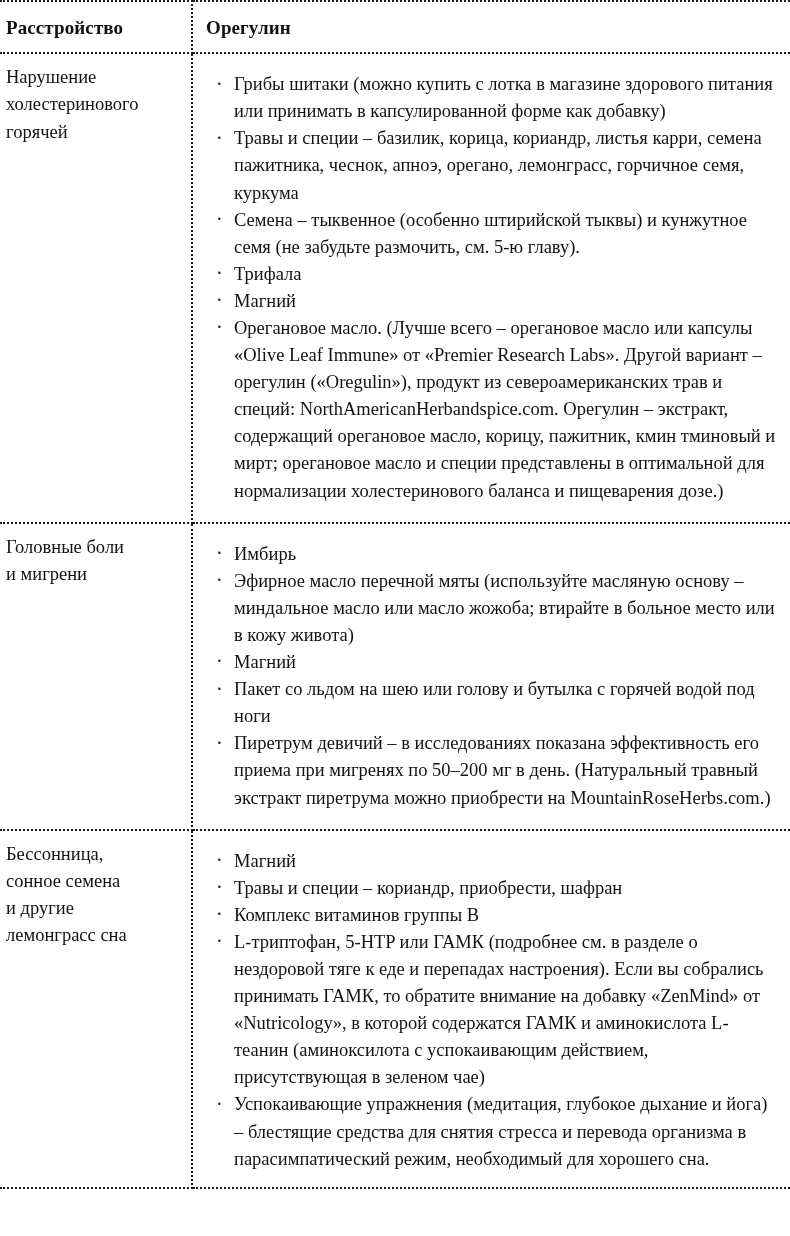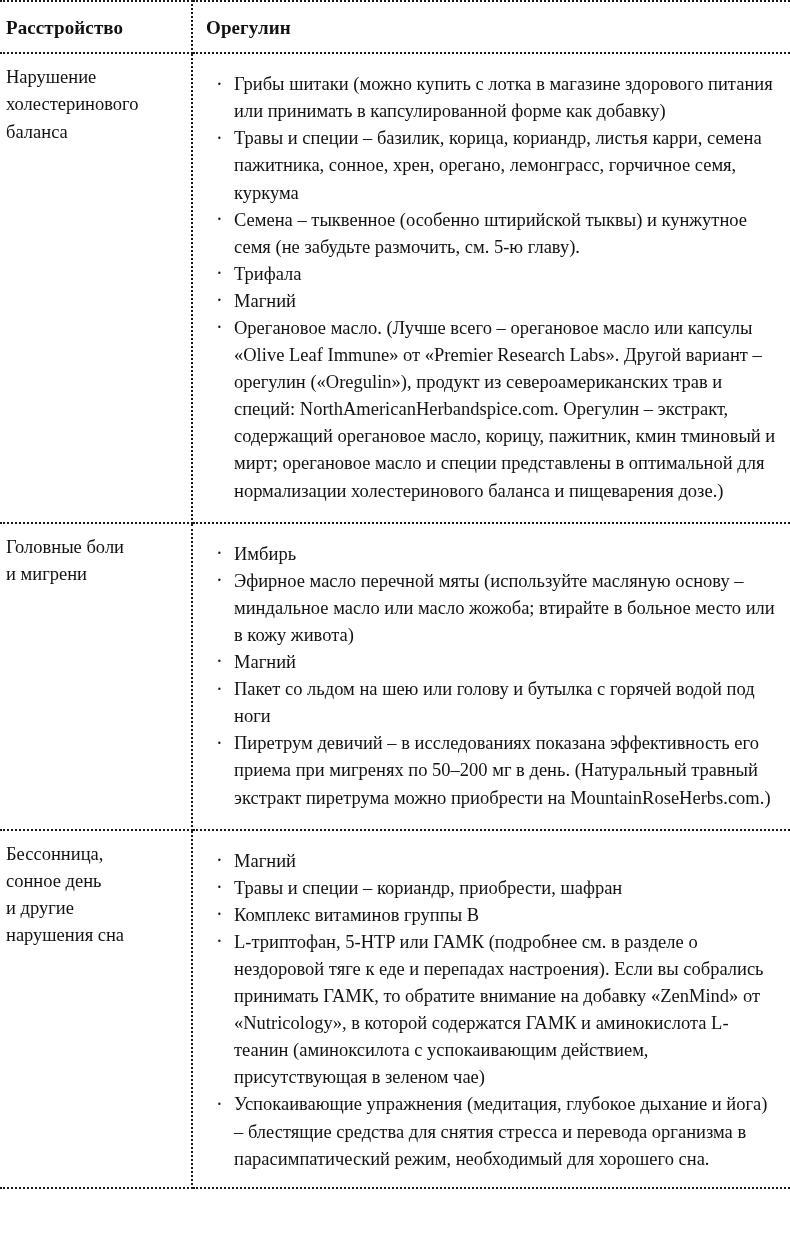--- a/index.html
+++ b/index.html
@@ -127,26 +127,26 @@
         <th class="cell-remedies">Орегулин</th>
       </tr>
     </thead>
 
     <tbody>
 
       <tr class="row-cholesterol">
         <td class="cell-disorder">
           <span class="disorder-line">Нарушение</span>
           <span class="disorder-line">холестеринового</span>
-          <span class="disorder-line">баланса</span>
+          <span class="disorder-line">горячей</span>
         </td>
         <td class="cell-remedies">
           <ul class="remedy-list">
             <li class="just">Грибы шитаки (можно купить с лотка в магазине здорового питания или принимать в капсулированной форме как добавку)</li>
-            <li class="just">Травы и специи – базилик, корица, кориандр, листья карри, семена пажитника, сонное, хрен, орегано, лемонграсс, горчичное семя, куркума</li>
+            <li class="just">Травы и специи – базилик, корица, кориандр, листья карри, семена пажитника, чеснок, апноэ, орегано, лемонграсс, горчичное семя, куркума</li>
             <li class="just">Семена – тыквенное (особенно штирийской тыквы) и кунжутное семя (не забудьте размочить, см. 5-ю главу).</li>
             <li>Трифала</li>
             <li>Магний</li>
             <li class="just">Орегановое масло. (Лучше всего – орегановое масло или капсулы «Olive Leaf Immune» от «Premier Research Labs». Другой вариант – орегулин («Oregulin»), продукт из североамериканских трав и специй: NorthAmericanHerbandspice.com. Орегулин – экстракт, содержащий орегановое масло, корицу, пажитник, кмин тминовый и мирт; орегановое масло и специи представлены в оптимальной для нормализации холестеринового баланса и пищеварения дозе.)</li>
           </ul>
         </td>
       </tr>
 
       <tr class="row-headache">
         <td class="cell-disorder">
@@ -160,23 +160,23 @@
             <li>Магний</li>
             <li class="just">Пакет со льдом на шею или голову и бутылка с горячей водой под ноги</li>
             <li class="just">Пиретрум девичий – в исследованиях показана эффективность его приема при мигренях по 50–200 мг в день. (Натуральный травный экстракт пиретрума можно приобрести на MountainRoseHerbs.com.)</li>
           </ul>
         </td>
       </tr>
 
       <tr class="row-insomnia">
         <td class="cell-disorder">
           <span class="disorder-line">Бессонница,</span>
-          <span class="disorder-line">сонное день</span>
+          <span class="disorder-line">сонное семена</span>
           <span class="disorder-line">и другие</span>
-          <span class="disorder-line">нарушения сна</span>
+          <span class="disorder-line">лемонграсс сна</span>
         </td>
         <td class="cell-remedies">
           <ul class="remedy-list">
             <li>Магний</li>
             <li>Травы и специи – кориандр, приобрести, шафран</li>
             <li>Комплекс витаминов группы В</li>
             <li class="just">L-триптофан, 5-HTP или ГАМК (подробнее см. в разделе о нездоровой тяге к еде и перепадах настроения). Если вы собрались принимать ГАМК, то обратите внимание на добавку «ZenMind» от «Nutricology», в которой содержатся ГАМК и аминокислота L-теанин (аминоксилота с успокаивающим действием, присутствующая в зеленом чае)</li>
             <li class="just">Успокаивающие упражнения (медитация, глубокое дыхание и йога) – блестящие средства для снятия стресса и перевода организма в парасимпатический режим, необходимый для хорошего сна.</li>
           </ul>
         </td>

